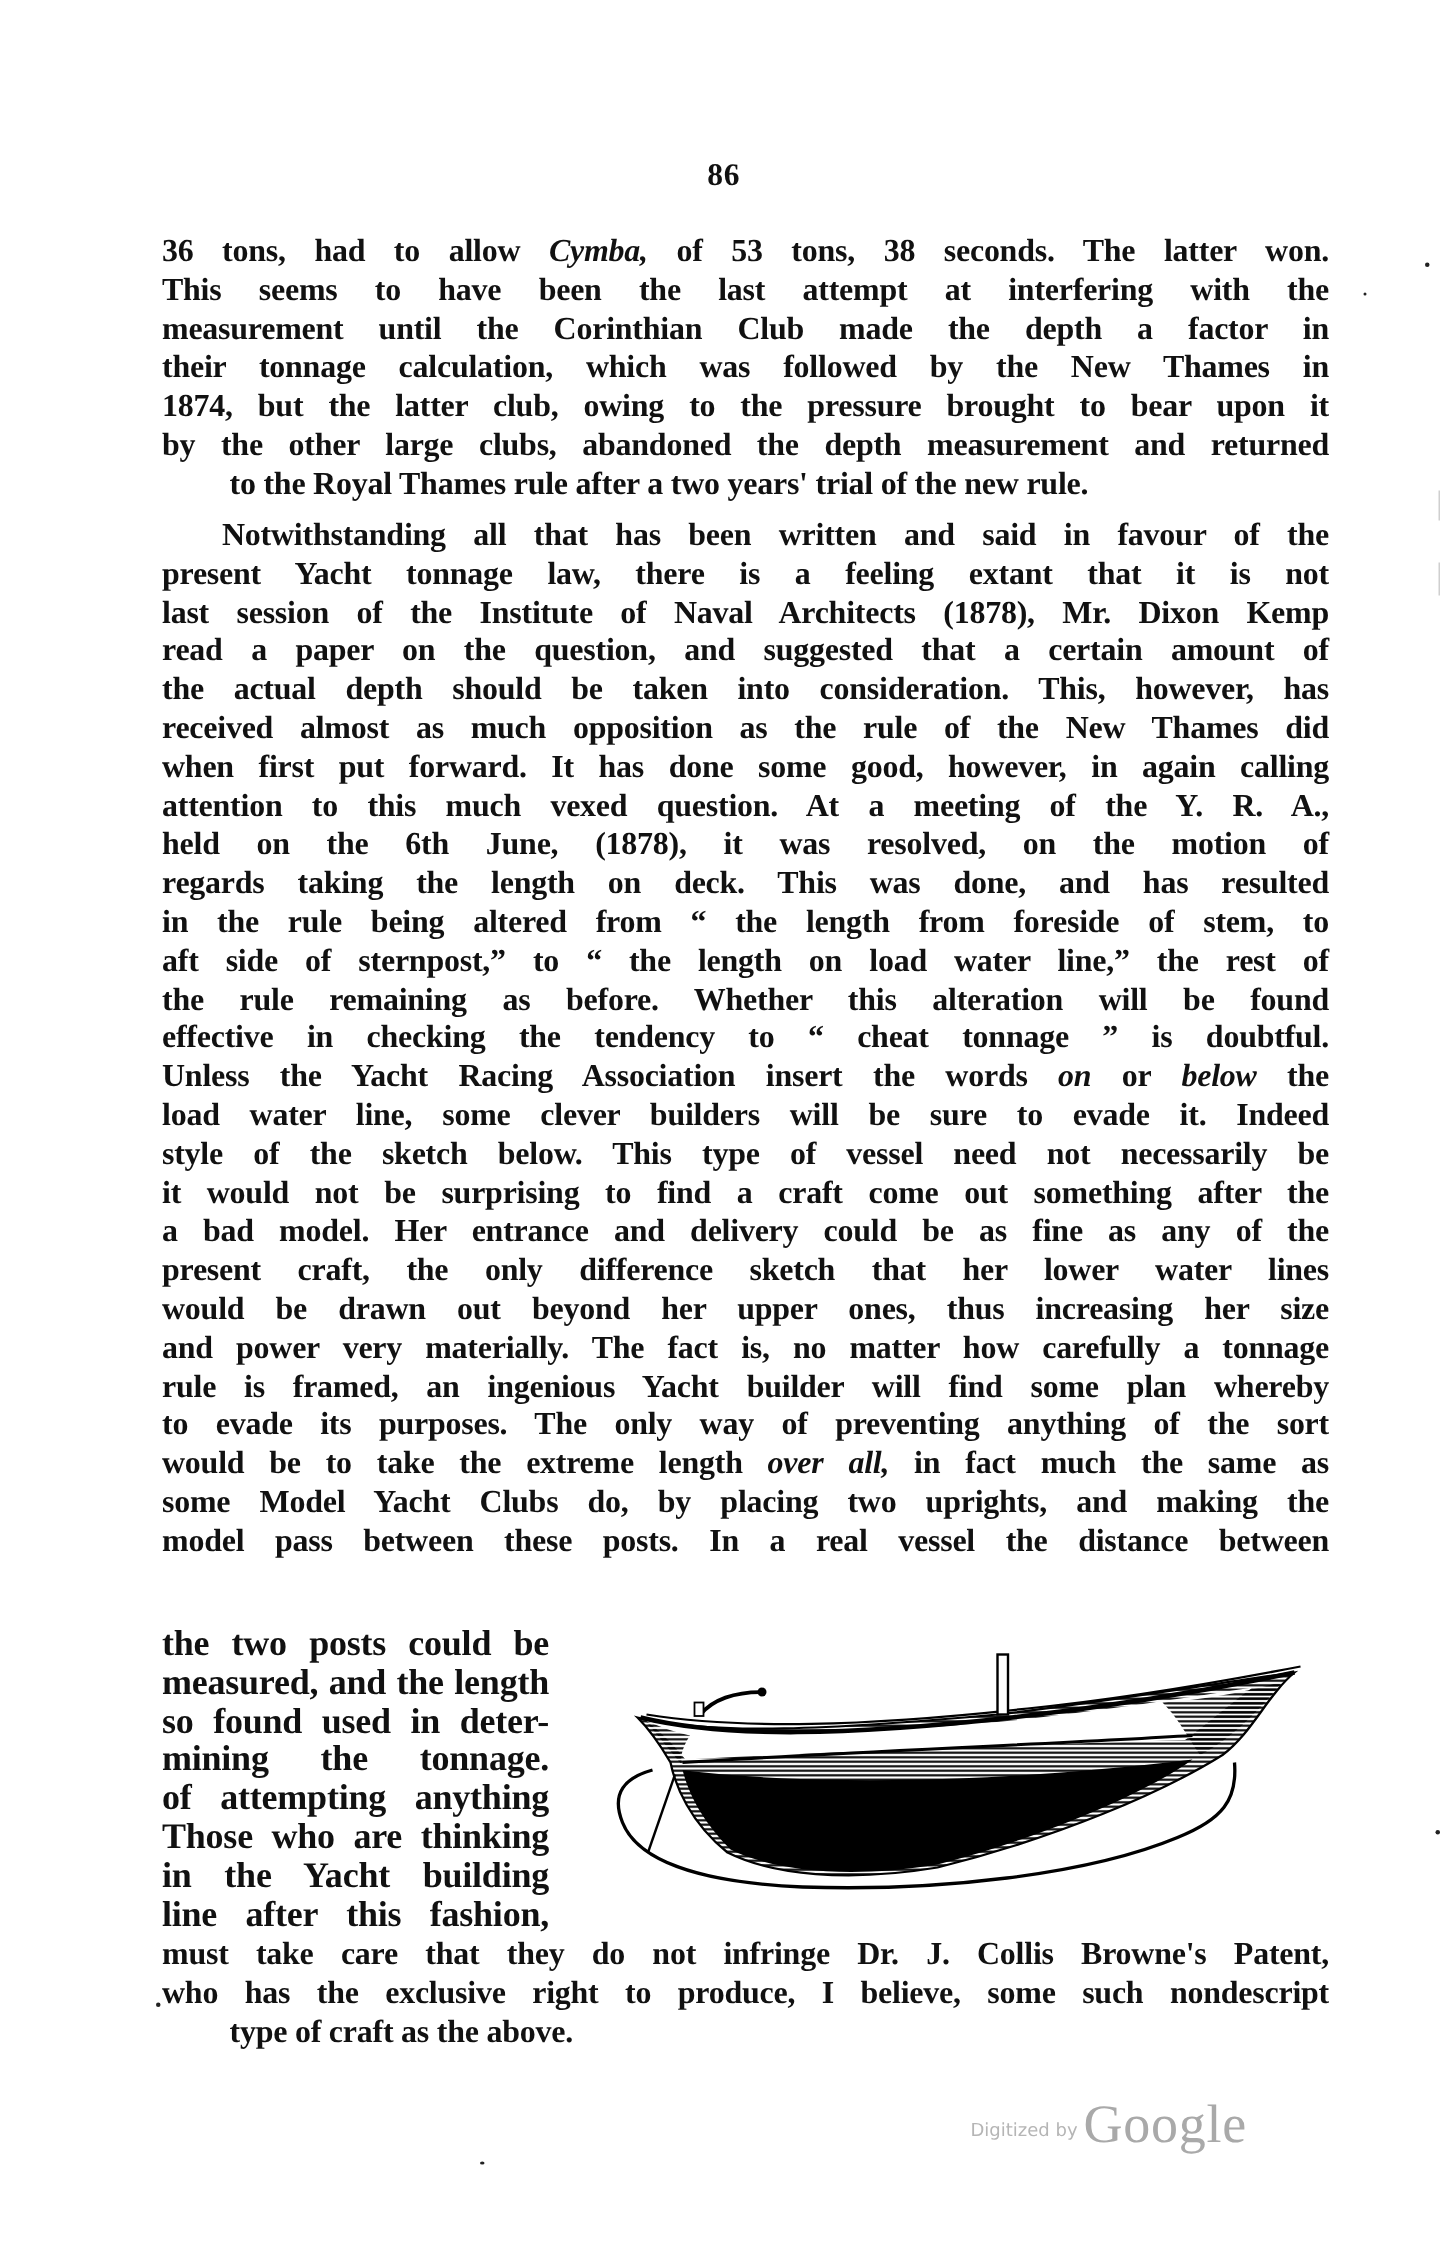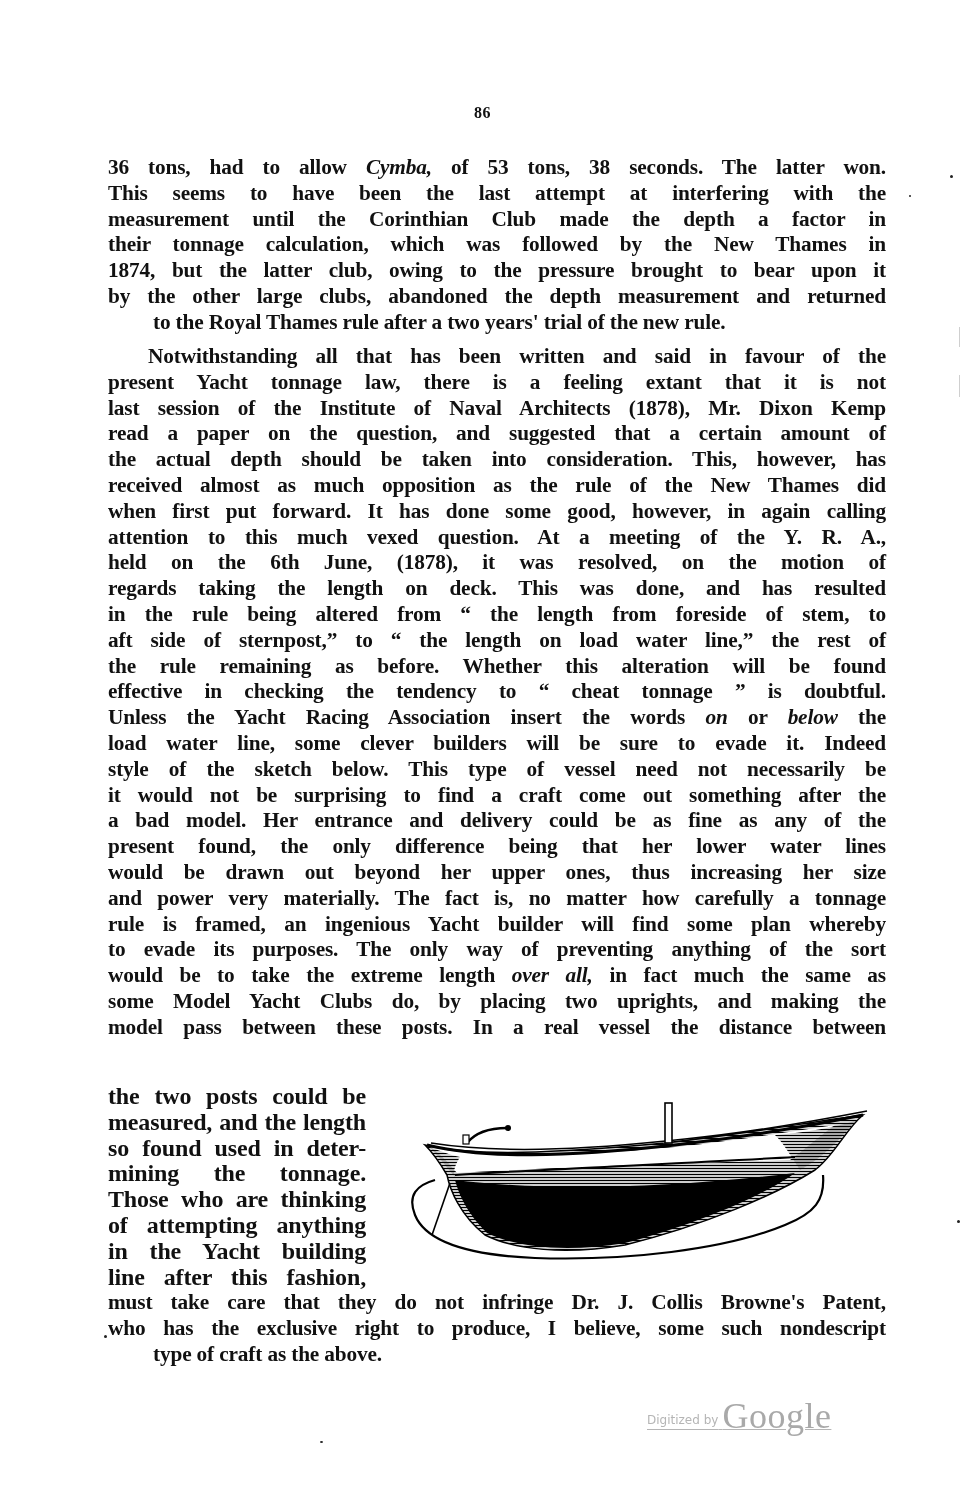--- a/index.html
+++ b/index.html
@@ -14,21 +14,21 @@
       overflow: hidden;
       font-family: "Liberation Serif", "DejaVu Serif", serif;
       color: #111111;
     }
     .page-number {
       position: absolute;
       top: 104px;
       left: 0;
       width: 965px;
       text-align: center;
-      font-size: 16px;
+      font-size: 21px;
       font-weight: bold;
       letter-spacing: 0.5px;
     }
     .text-block {
       position: absolute;
       left: 108px;
       width: 778px;
       font-size: 21.3px;
       line-height: 25.8px;
       text-align: justify;
@@ -78,21 +78,20 @@
       width: 480px;
       height: 170px;
     }
 
     .watermark {
       position: absolute;
       left: 647px;
       top: 1395px;
       color: #b5b5b5;
       white-space: nowrap;
-      text-decoration: underline;
     }
     .watermark .small {
       font-family: "DejaVu Sans", sans-serif;
       font-size: 12px;
       vertical-align: 4px;
     }
     .watermark .big {
       font-family: "Liberation Serif", serif;
       font-size: 36px;
       color: #a9a9a9;
@@ -140,37 +139,37 @@
     <span class="line">regards taking the length on deck.  This was done, and has resulted</span>
     <span class="line">in the rule being altered from “ the length from foreside of stem, to</span>
     <span class="line">aft side of sternpost,” to “ the length on load water line,” the rest of</span>
     <span class="line">the rule remaining as before.  Whether this alteration will be found</span>
     <span class="line">effective in checking the tendency to “ cheat tonnage ” is doubtful.</span>
     <span class="line"><span>Unless the Yacht Racing Association insert the words </span><em>on</em><span> or </span><em>below</em><span> the</span></span>
     <span class="line">load water line, some clever builders will be sure to evade it.  Indeed</span>
     <span class="line">style of the sketch below.  This type of vessel need not necessarily be</span>
     <span class="line">it would not be surprising to find a craft come out something after the</span>
     <span class="line">a bad model.  Her entrance and delivery could be as fine as any of the</span>
-    <span class="line">present found, the only difference being that her lower water lines</span>
+    <span class="line">present craft, the only difference sketch that her lower water lines</span>
     <span class="line">would be drawn out beyond her upper ones, thus increasing her size</span>
     <span class="line">and power very materially.  The fact is, no matter how carefully a tonnage</span>
     <span class="line">rule is framed, an ingenious Yacht builder will find some plan whereby</span>
     <span class="line">to evade its purposes.  The only way of preventing anything of the sort</span>
     <span class="line"><span>would be to take the extreme length </span><em>over all,</em><span> in fact much the same as</span></span>
     <span class="line">some Model Yacht Clubs do, by placing two uprights, and making the</span>
     <span class="line">model pass between these posts.  In a real vessel the distance between</span>
   </div>
 
   <div class="block-wrap">
     <span class="line">the two posts could be</span>
     <span class="line">measured, and the length</span>
     <span class="line">so found used in deter-</span>
     <span class="line">mining the tonnage.</span>
+    <span class="line">of attempting anything</span>
     <span class="line">Those who are thinking</span>
-    <span class="line">of attempting anything</span>
     <span class="line">in the Yacht building</span>
     <span class="line">line after this fashion,</span>
   </div>
 
   <div class="illustration">
     <svg width="480" height="170" viewBox="0 0 480 170" xmlns="http://www.w3.org/2000/svg">
       <defs>
         <pattern id="hatch" width="4" height="3" patternUnits="userSpaceOnUse">
           <line x1="0" y1="1.5" x2="4" y2="1.5" stroke="#000" stroke-width="1.4"></line>
         </pattern>

